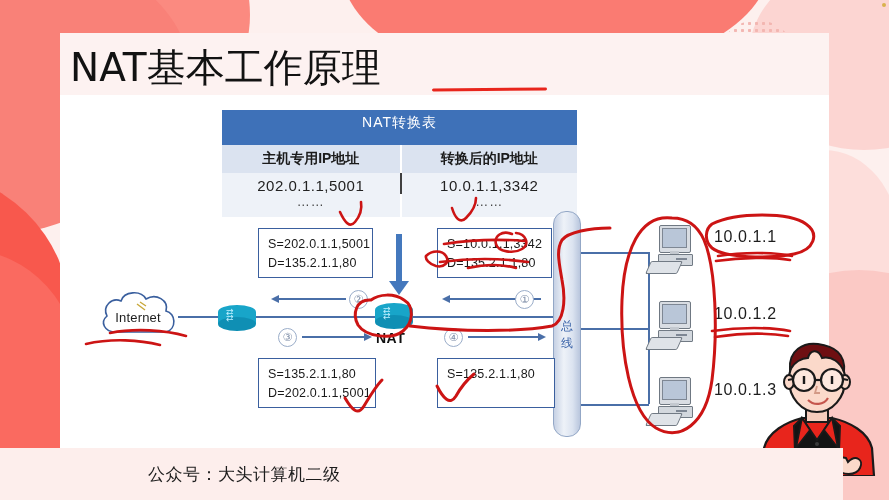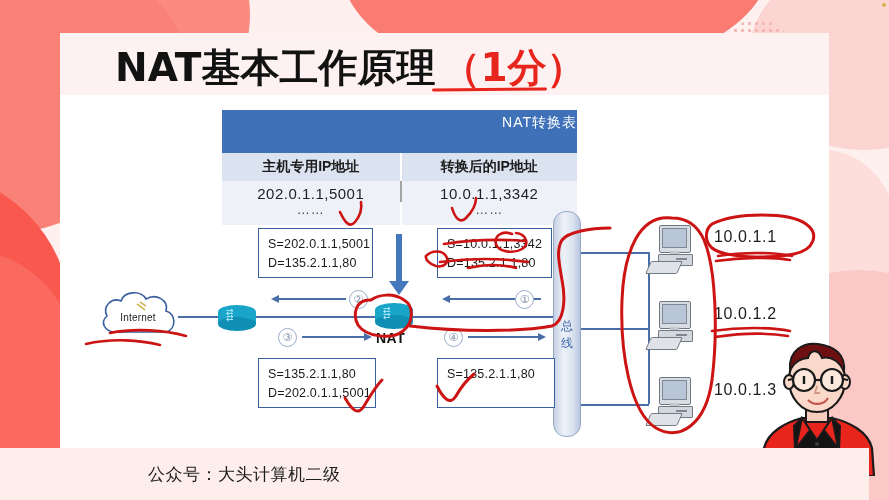--- a/index.html
+++ b/index.html
@@ -36,36 +36,36 @@
   .card-wash{position:absolute;left:60px;top:33px;width:769px;height:415px;background:linear-gradient(180deg,#fdf2f1 0%,#fdf2f1 62px,#ffffff 62px);}
 
   
   .title{
     position:absolute;left:70px;top:40px;width:540px;height:56px;
     display:flex;align-items:center;
     font-size:39px;font-weight:bold;letter-spacing:0px;
     color:#121212;white-space:nowrap;
     font-family:"DejaVu Sans","Liberation Sans",sans-serif;
   }
-  .title .main{font-weight:bold;margin-left:45px;}
+  .title .main{font-weight:normal;}
   .title .score{color:#e8251c;margin-left:6px;position:relative;}
   .title-underline{position:absolute;left:432px;top:88px;width:115px;height:3px;background:#e8251c;border-radius:2px;transform:rotate(-.6deg);}
 
   
   .nat-table{position:absolute;left:222px;top:110px;width:355px;}
   .nt-head{
-    background:#3e71b8;color:#ffffff;text-align:right;
-    font-size:14px;padding:4px 0 21px;font-weight:normal;letter-spacing:1px;
+    background:#3e71b8;color:#ffffff;text-align:center;
+    font-size:14px;padding:4px 0 13px;font-weight:normal;letter-spacing:1px;
   }
   .nt-row{display:flex;}
   .nt-col{width:50%;text-align:center;box-sizing:border-box;}
   .nt-subhead .nt-col{background:#dbe3f0;color:#1b1b1b;font-weight:bold;font-size:14px;padding:5px 0;}
   .nt-subhead .nt-col + .nt-col{border-left:2px solid #ffffff;}
   .nt-data .nt-col{background:#eef2f8;color:#222;font-size:15px;padding:4px 0 0;letter-spacing:.5px;}
-  .nt-data .nt-col + .nt-col{border-left:2px solid #a3a3a3;}
+  .nt-data .nt-col + .nt-col{border-left:2px solid #404040;}
   .nt-dots .nt-col{background:#eef2f8;color:#444;font-size:13px;padding:0 0 8px;letter-spacing:1px;}
   .nt-dots .nt-col + .nt-col{border-left:2px solid #ffffff;}
 
   
   .pkt{
     position:absolute;border:1.5px solid #3a5f9e;background:#ffffff;
     font-size:12.5px;color:#1a1a1a;line-height:1.5;
     padding:6px 8px 7px 9px;box-sizing:border-box;letter-spacing:.2px;
     font-family:"Liberation Sans","DejaVu Sans",sans-serif;white-space:nowrap;
   }
@@ -80,21 +80,21 @@
 
   .numc{
     position:absolute;width:17px;height:17px;border-radius:50%;
     border:1.3px solid #9aadc9;color:#7e8ea8;font-size:11px;
     display:flex;align-items:center;justify-content:center;background:#fff;
   }
 
   .cloud{position:absolute;left:96px;top:288px;width:84px;height:58px;}
   .cloud .ctext{
     position:absolute;inset:0;display:flex;align-items:center;justify-content:center;
-    font-size:10px;color:#1d1d1d;letter-spacing:.2px;
+    font-size:13px;color:#1d1d1d;letter-spacing:.2px;
   }
 
   .router{position:absolute;width:38px;height:24px;}
   .router .top{position:absolute;left:0;top:0;width:38px;height:14px;border-radius:50%;background:#18a5c9;}
   .router .body{position:absolute;left:0;top:7px;width:38px;height:12px;background:#18a5c9;}
   .router .bot{position:absolute;left:0;top:12px;width:38px;height:14px;border-radius:50%;background:#0f8fb4;}
   .router .arrows{position:absolute;left:8px;top:4px;width:22px;height:12px;color:#bff0ff;font-size:9px;line-height:6px;letter-spacing:-1px;}
   .router-r1{left:218px;top:305px;}
   .router-nat{left:375px;top:303px;}
   .nat-label{position:absolute;left:376px;top:330px;font-size:14px;font-weight:bold;color:#111;letter-spacing:.5px;text-align:center;}
@@ -134,21 +134,21 @@
   
   .watermark{
     position:absolute;left:8px;top:433px;width:130px;color:#e0b3ad;opacity:.55;
     font-size:9px;line-height:11px;
   }
   .watermark .w2{font-size:6px;}
 
   
   .bottombar{
     position:absolute;left:0;bottom:0;width:843px;height:52px;background:#fdeeec;
-    display:flex;align-items:center;padding-left:26px;
+    display:flex;align-items:center;
   }
   .bb-text{position:absolute;font-size:17px;color:#1c1c1c;letter-spacing:.5px;}
   .bb-1{left:148px;top:15px;}
   .bb-2{left:400px;top:15px;}
 </style>
 </head>
 <body>
 
 <div class="stage">
 
@@ -161,21 +161,20 @@
   <div class="blob blob-h"></div>
   <div class="blob blob-g"></div>
   <div class="dotcircle"></div>
   <div class="tinydot"></div>
 
   <div class="card-wash"></div>
   <div class="card" style="top:95px;height:353px;"></div>
 
   <div class="title">
     <span class="main">NAT基本工作原理</span>
-    <span class="score">（1分）</span>
   </div>
   <div class="title-underline"></div>
 
   <div class="nat-table">
     <div class="nt-head">NAT转换表</div>
     <div class="nt-row nt-subhead">
       <div class="nt-col">主机专用IP地址</div>
       <div class="nt-col">转换后的IP地址</div>
     </div>
     <div class="nt-row nt-data">

